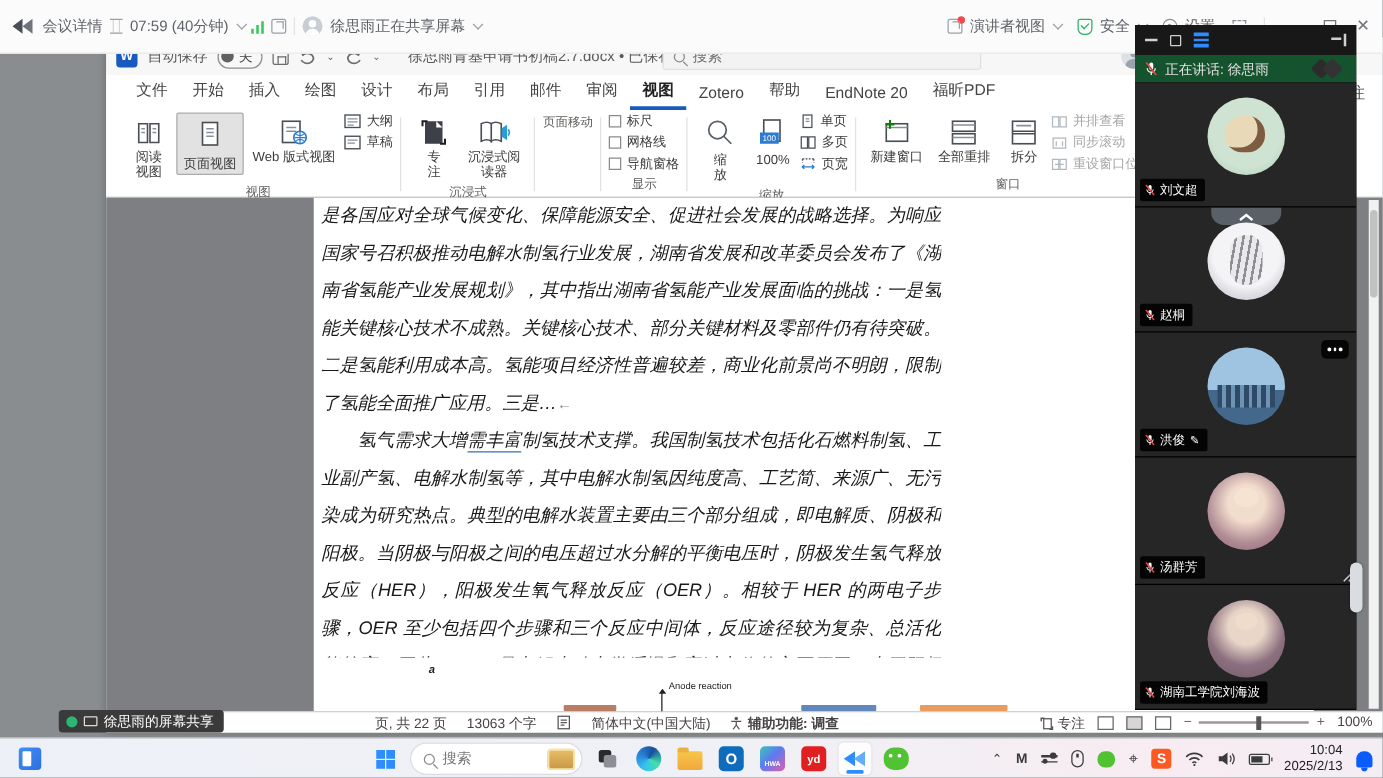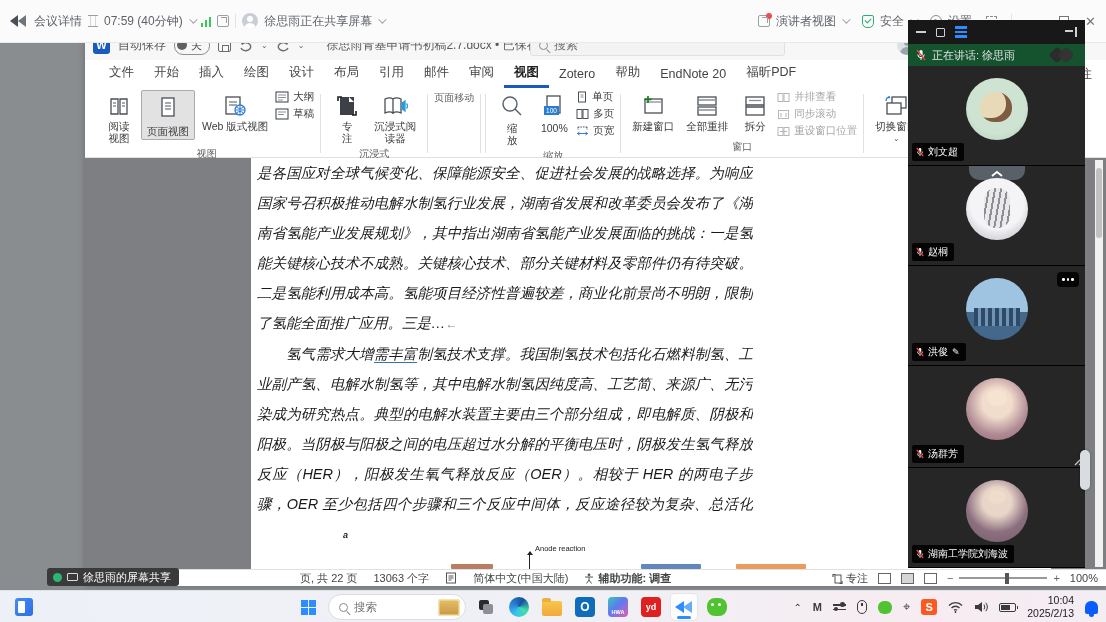--- a/index.html
+++ b/index.html
@@ -362,20 +362,39 @@
         </div>
         <div class="glabel">沉浸式</div>
       </div>
       <div class="rdiv"></div>
 
       <div class="rgrp">
         <div class="glabel">页面移动</div>
       </div>
       <div class="rdiv"></div>
 
+      <div class="rgrp">
+        <div class="items">
+          <div class="smallcol">
+            <div class="smallitem">
+                <span class="cb"></span>
+                <span>标尺</span>
+              </div>
+            <div class="smallitem">
+                <span class="cb"></span>
+                <span>网格线</span>
+              </div>
+            <div class="smallitem">
+                <span class="cb"></span>
+                <span>导航窗格</span>
+              </div>
+          </div>
+        </div>
+        <div class="glabel">显示</div>
+      </div>
       <div class="rdiv"></div>
 
       <div class="rgrp">
         <div class="items">
           <div class="bigbtn">
             <span class="ri">
                 <svg width="26" height="26" viewBox="0 0 26 26" fill="none" stroke="#57606a" stroke-width="1.4">
                   <circle cx="11" cy="10" r="7"></circle>
                   <path d="M16 15l6 6"></path>
                 </svg>

